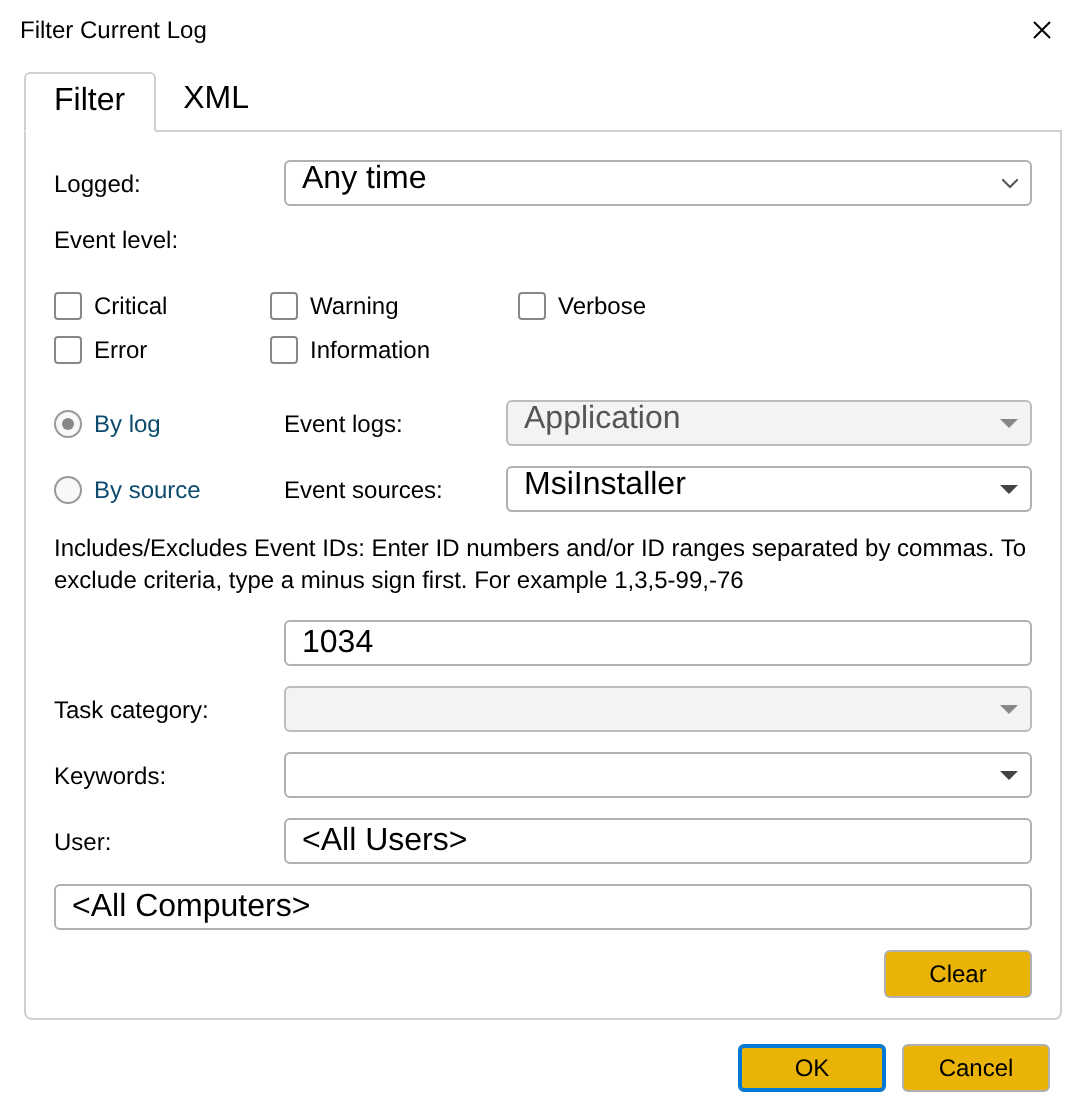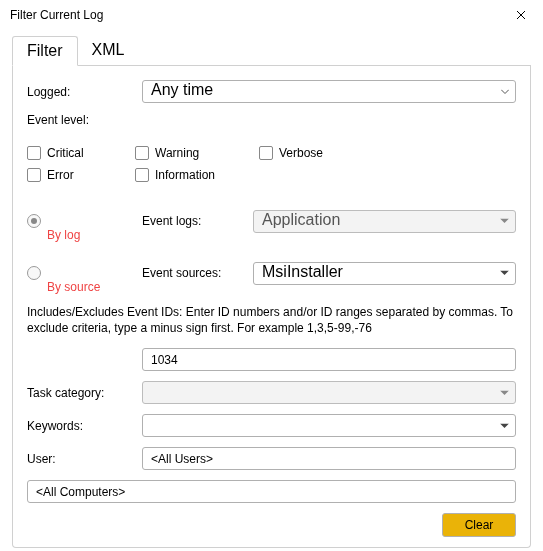--- a/index.html
+++ b/index.html
@@ -120,33 +120,33 @@
     position: relative;
   }
   .radio .dot.selected::after {
     content: '';
     position: absolute;
     left: 3px; top: 3px;
     width: 6px; height: 6px;
     border-radius: 50%;
     background: #888;
   }
-  .radio .rlabel { color: #ef4444; margin-top: 28px; }
+  .radio .rlabel { color: #0c4a6e; }
   .help {
     font-size: 12px;
     line-height: 1.35;
     margin: 8px 0 12px 0;
   }
   .textinput {
     width: 100%;
     height: 23px;
     border: 1px solid #b0b0b0;
     border-radius: 3px;
     padding: 0 8px;
-    font-size: 12px;
+    font-size: 16px;
     font-family: inherit;
     background: #fff;
   }
   .btn {
     height: 24px;
     min-width: 74px;
     border: 1px solid #b0b0b0;
     border-radius: 3px;
     background: #eab308;
     font-size: 12px;

